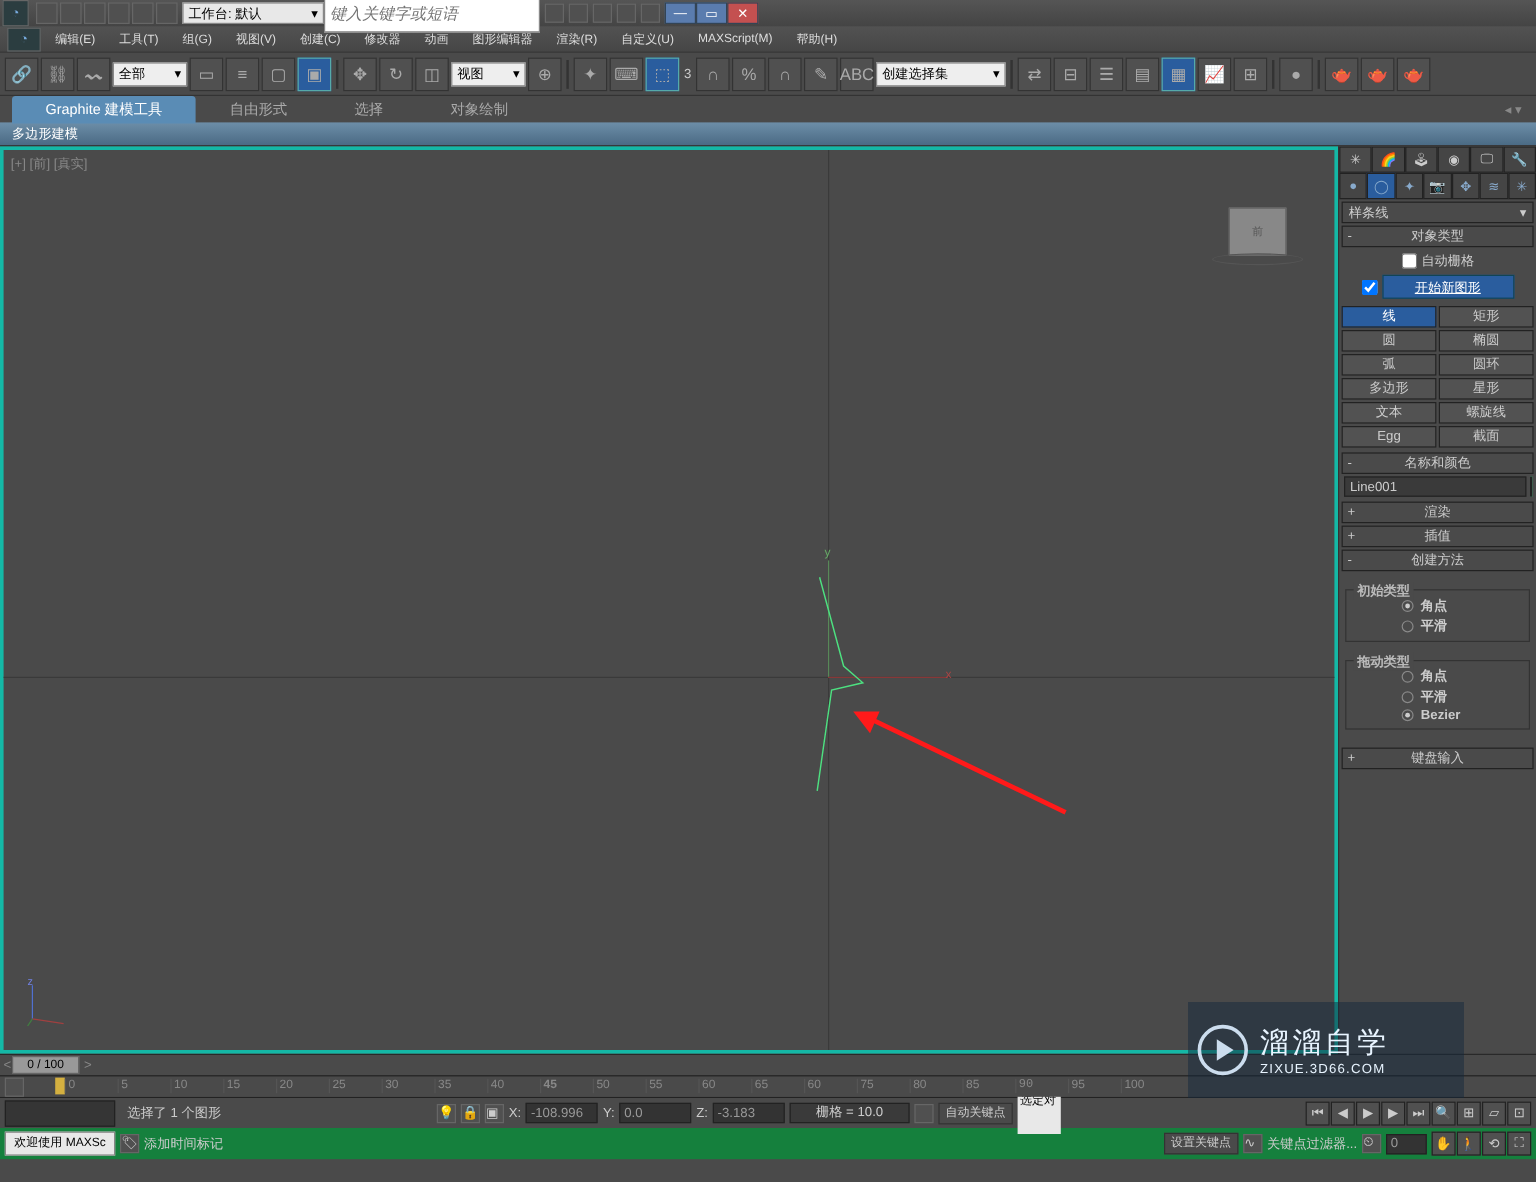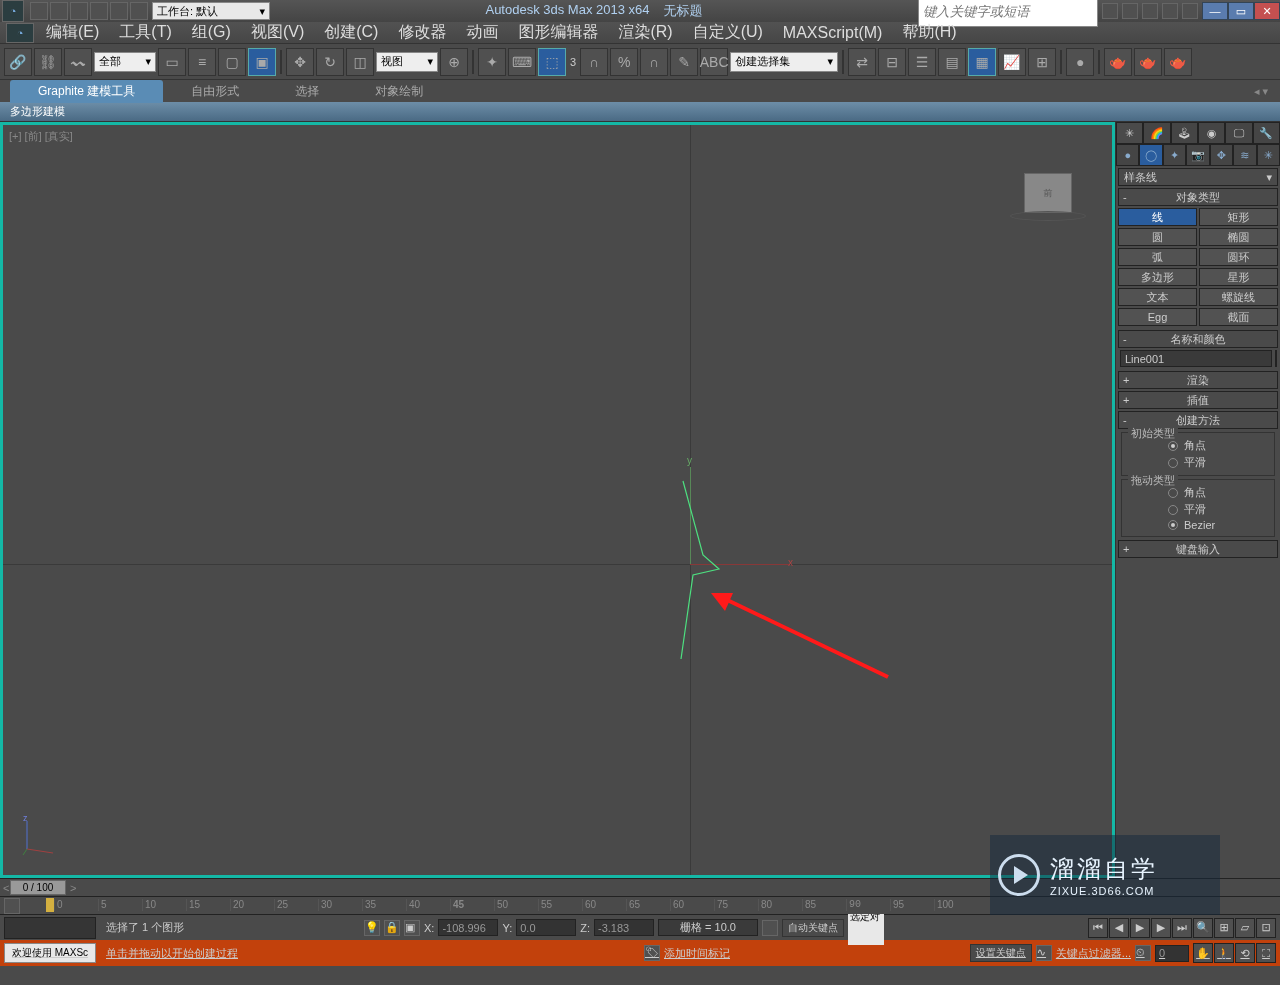--- a/index.html
+++ b/index.html
@@ -10,21 +10,21 @@
 .qat-btn { width: 18px; height: 18px; border: 1px solid #666; background: #505050; }
 .workspace-dd { background:#e8e8e8; color:#000; height:18px; width:118px; border:1px solid #888; display:flex; align-items:center; padding:0 4px; font-size:11px; }
 .workspace-dd .arrow { margin-left:auto; }
 .title-text { flex: 1; text-align: center; color: #b0d0f0; font-size: 13px; display:flex; justify-content:center; gap:14px; }
 .searchbox { width: 180px; height: 32px; background: #fff; color:#999; font-style:italic; padding:1px 4px; border:1px solid #888; }
 .title-right { display:flex; gap:4px; padding:0 4px; align-items:center; }
 .win-btns { display:flex; }
 .win-btn { width:26px; height:18px; background:#5a7cae; border:1px solid #345; color:#fff; display:flex; align-items:center; justify-content:center; }
 .win-btn.close{ background:#c45050; }
 .menubar { height: 22px; background: linear-gradient(#525252,#464646); display:flex; align-items:center; padding:0 4px; border-bottom:1px solid #333; }
-.menu-item { padding:3px 10px; color:#ddd; font-size:16px;text-align:right; }
+.menu-item { padding:3px 10px; color:#ddd; font-size:10px;text-align:right; }
 .toolbar { height: 36px; background:#4a4a4a; border-bottom:1px solid #333; display:flex; align-items:center; padding:0 4px; gap:2px; }
 .tbtn { width:28px; height:28px; border:1px solid #333; background:#505050; display:flex; align-items:center; justify-content:center; color:#aaa; font-size:14px; }
 .tbtn.active { background:#2a5d9e; border-color:#5aa; }
 .tsel { height:20px; background:#eee; color:#000; border:1px solid #888; padding:0 4px; display:flex; align-items:center; font-size:11px; }
 .ribbon-tabs { height:22px; background:#4a4a4a; display:flex; align-items:center; padding-left:10px; }
 .rtab { padding:3px 28px; color:#aaa; font-size:12px; }
 .rtab.active { background:#5a8cb5; color:#fff; border-radius:3px 3px 0 0; }
 .rtab-arrow { margin-left:auto; padding:0 12px; color:#888; }
 .ribbon-sub { height:20px; background:linear-gradient(#6d8ea8,#4a6a84); color:#fff; padding:2px 10px; font-size:11px; border-bottom:1px solid #333; }
 .workspace { display:flex; height: 756px; }
@@ -54,32 +54,32 @@
 .rollout-hdr .sign{ position:absolute; left:4px; }
 .cp-body { padding:2px 4px; }
 .chk-row { display:flex; align-items:center; padding:2px 0; justify-content:center; gap:4px; }
 .chk-btn { display:inline-block; width:110px; height:20px; background:#2a5d9e; color:#fff; text-align:center; line-height:20px; border:1px solid #145; text-decoration:underline; font-size:11px; }
 .grid2 { display:grid; grid-template-columns:1fr 1fr; gap:2px; padding:2px; }
 .obj-btn { height:18px; background:#525252; border:1px solid #222; text-align:center; line-height:16px; font-size:11px; }
 .obj-btn.active{ background:#2a5d9e; color:#fff; }
 .name-row { display:flex; gap:3px; padding:2px 4px; align-items:center;}
 .name-input { flex:1; height:17px; background:#3a3a3a; border:1px solid #222; color:#ccc; padding:0 4px; font-size:11px; }
 .color-sw { width:18px; height:17px; background:#5de6a0; border:1px solid #222; }
-.group-box { border:1px solid #333; margin:3px 5px; padding:4px 6px; position:relative; }
+.group-box { border:1px solid #333; margin:15px 5px; padding:4px 6px; position:relative;font-weight:bold; }
 .group-box .lgd { position:absolute; top:-7px; left:6px; background:#4a4a4a; padding:0 3px; font-size:11px; color:#bbb; }
 .radio-row { padding:1px 0 1px 40px; font-size:11px; color:#ccc; display:flex; align-items:center; gap:6px;}
 .radio { width:10px; height:10px; border-radius:50%; border:1px solid #888; display:inline-block; }
 .radio.sel::after{ content:''; display:block; width:4px; height:4px; background:#ccc; border-radius:50%; margin:2px; }
 .timeline { height:18px; background:#4a4a4a; display:flex; align-items:center; border-top:1px solid #222; }
 .time-slider { width:56px; height:15px; background:#999; border:1px solid #666; color:#000; font-size:10px; text-align:center; line-height:13px; margin:0 4px;}
 .ruler { height:18px; background:#4a4a4a; border-top:1px solid #222; position:relative; padding-left:54px;}
 .ruler-seg { position:absolute; top:2px; color:#888; font-size:10px; border-left:1px solid #555; padding-left:2px; height:12px;}
 .ruler-yellow { position:absolute; left:46px; top:1px; width:8px; height:14px; background:#d4b040; }
 .status { height:26px; background:#4a4a4a; border-top:1px solid #222; display:flex; align-items:center; padding:0 4px; gap:4px; }
-.status2 { height:26px; background:#c2410c; display:flex; align-items:center; padding:0 4px; gap:4px;text-decoration:underline; }
+.status2 { height:26px; background:#15803d; display:flex; align-items:center; padding:0 4px; gap:4px; }
 .msl { width:92px; height:22px; background:#353535; border:1px solid #222; }
 .welcome { width:92px; height:20px; background:#e8e8e8; color:#000; text-align:center; font-size:10px; line-height:18px; overflow:hidden; border:1px solid #888;}
 .status-text { flex:0 0 260px; padding-left:6px; color:#ccc; }
 .coord-lbl { color:#ccc; font-size:11px; }
 .coord-in { width:60px; height:17px; background:#333; border:1px solid #222; color:#999; padding:0 3px; font-size:11px;}
 .grid-lbl { width:100px; height:17px; background:#3a3a3a; border:1px solid #222; text-align:center; line-height:15px; font-size:11px; }
 .auto-key { width:62px; height:18px; background:#4a4a4a; border:1px solid #333; text-align:center; font-size:10px; line-height:16px;}
 .sel-box { width:36px; height:35px; background:#e8e8e8; color:#000; font-size:10px; padding:0 2px; overflow:hidden; }
 .play-btn{ width:20px; height:20px; border:1px solid #222; background:#505050; display:flex; align-items:center; justify-content:center;}
 .nav-cluster { display:flex; gap:1px; margin-left:auto; }
@@ -101,24 +101,20 @@
     <div class="qat-btn"></div>
     <div class="qat-btn"></div>
     <div class="qat-btn"></div>
     <div class="qat-btn"></div>
     <div class="qat-btn"></div>
     <div class="qat-btn"></div>
   </div>
   <div class="workspace-dd">
     <span>工作台: 默认</span>
       <span class="arrow">▾</span>
-  </div>
-  <div class="title-text">
-    <span>Autodesk 3ds Max  2013 x64</span>
-      <span>无标题</span>
   </div>
   <input class="searchbox" placeholder="键入关键字或短语" style="">
   <div class="title-right">
     <div class="tiny-icon"></div>
     <div class="tiny-icon"></div>
     <div class="tiny-icon"></div>
     <div class="tiny-icon"></div>
     <div class="tiny-icon"></div>
   </div>
   <div class="win-btns">
@@ -247,20 +243,30 @@
       <div class="cp-sub-btn">✥</div>
       <div class="cp-sub-btn">≋</div>
       <div class="cp-sub-btn">✳</div>
     </div>
     <div class="cp-dd">
         <span>样条线</span>
         <span class="arrow">▾</span>
       </div>
 
     <div class="rollout-hdr"><span class="sign">-</span><span>对象类型</span></div>
+    <div class="cp-body">
+      <div class="chk-row">
+          <input type="checkbox" style="">
+          <span>自动栅格</span>
+        </div>
+      <div class="chk-row">
+          <input type="checkbox" checked="" style="">
+          <span class="chk-btn">开始新图形</span>
+        </div>
+    </div>
     <div class="grid2">
       <div class="obj-btn active">线</div>
       <div class="obj-btn">矩形</div>
       <div class="obj-btn">圆</div>
       <div class="obj-btn">椭圆</div>
       <div class="obj-btn">弧</div>
       <div class="obj-btn">圆环</div>
       <div class="obj-btn">多边形</div>
       <div class="obj-btn">星形</div>
       <div class="obj-btn">文本</div>
@@ -367,21 +373,20 @@
     <div class="play-btn">▶</div>
     <div class="play-btn">⏭</div>
     <div class="play-btn">🔍</div>
     <div class="play-btn">⊞</div>
     <div class="play-btn">▱</div>
     <div class="play-btn">⊡</div>
   </div>
 </div>
 <div class="status2">
   <div class="welcome">欢迎使用  MAXSc</div>
-  <div class="status-text" style="flex:0 0 540px">单击并拖动以开始创建过程</div>
   <div class="tiny-icon">🏷</div>
   <span>添加时间标记</span>
   <div style="flex:1"></div>
   <div class="auto-key">设置关键点</div>
   <div class="tiny-icon">∿</div>
   <span style="font-size:11px">关键点过滤器...</span>
   <div class="tiny-icon">⏲</div>
   <input class="coord-in" style="width: 34px;" value="0">
   <div class="nav-cluster">
     <div class="play-btn">✋</div>

